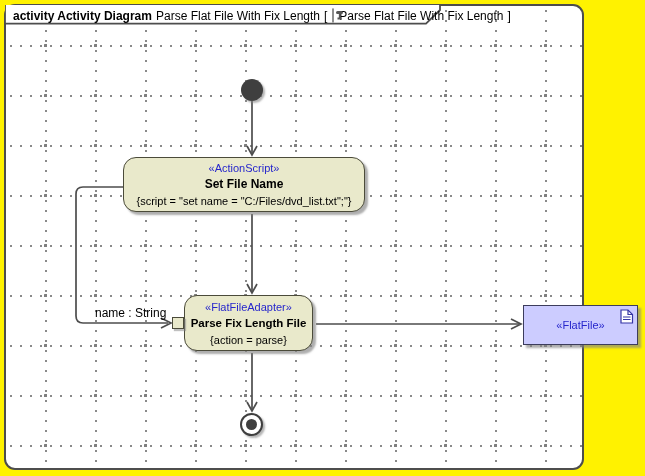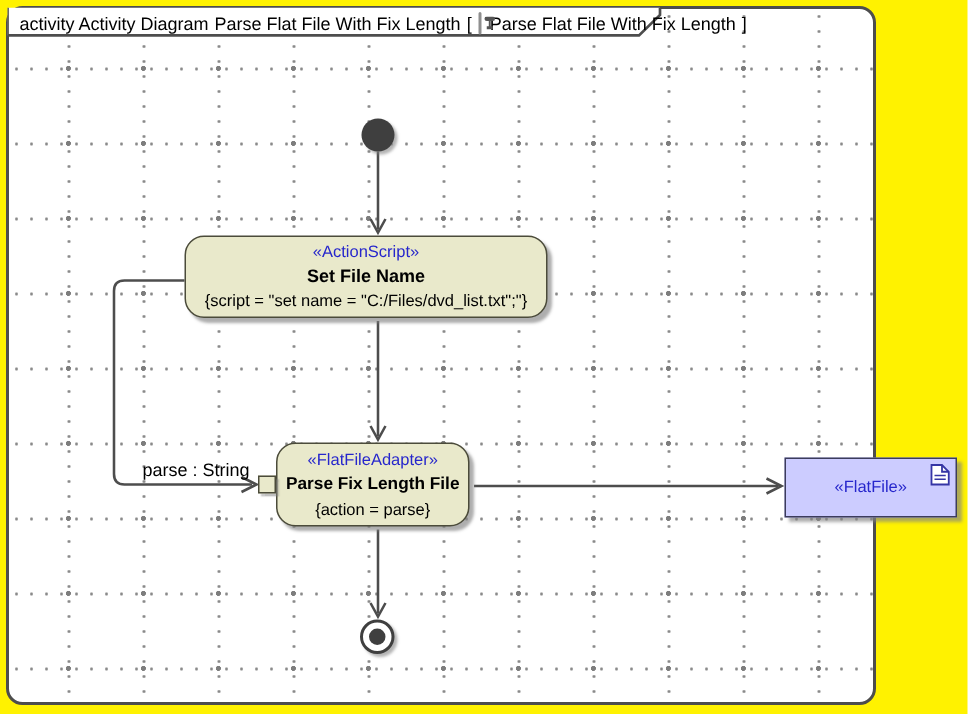--- a/index.html
+++ b/index.html
@@ -20,21 +20,21 @@
     background-size:50px 50px, 10px 50px, 50px 10px;
     background-position:38px 38px, 4px 39px, 39px 4px;
   }
   
   .tab{position:absolute;left:5px;top:5px;width:445px;height:24px;}
   .tab svg{position:absolute;left:0;top:0;}
   .tab-text{
     position:absolute;left:8px;top:3px;width:430px;height:15px;
     font-size:12px;color:#000;white-space:nowrap;display:flex;align-items:center;gap:4px;
   }
-  .tab-text .bold{font-weight:normal;}
+  .tab-text .bold{font-weight:bold;}
   .diagram-mini-icon{
     display:inline-block;width:14px;height:13px;margin:0 1px;
     background:linear-gradient(#F4F4F4,#DCDCDC);
     border:1px solid #8F8F8F;border-radius:2px;position:relative;
   }
   .diagram-mini-icon .glyph{position:absolute;left:2px;top:2px;}
   
   .edges{position:absolute;left:0;top:0;width:645px;height:476px;}
   .edges path, .edges line{stroke:#4D4D4D;stroke-width:1.7;fill:none;}
   
@@ -132,21 +132,21 @@
   </div>
 
   <div class="action" style="left:123px;top:157px;width:240px;height:53px;">
     <div class="stereo">«ActionScript»</div>
     <div class="node-name">Set File Name</div>
     <div class="node-body">{script = "set name = "C:/Files/dvd_list.txt";"}</div>
   </div>
 
   <div class="pin"></div>
 
-  <div class="edge-label">parse : String</div>
+  <div class="edge-label">name : String</div>
 
   <div class="object-node">
     <svg class="doc" width="14" height="15">
       <path d="M1,1 L8,1 L12.5,5.5 L12.5,14 L1,14 Z" fill="#FFFFFF" stroke="#3535A5" stroke-width="1.2"></path>
       <path d="M8,1 L8,5.5 L12.5,5.5" fill="none" stroke="#3535A5" stroke-width="1.2"></path>
       <line x1="3" y1="8" x2="10.5" y2="8" stroke="#3535A5" stroke-width="1"></line>
       <line x1="3" y1="10.5" x2="10.5" y2="10.5" stroke="#3535A5" stroke-width="1"></line>
     </svg>
     <div class="stereo">«FlatFile»</div>
   </div>

